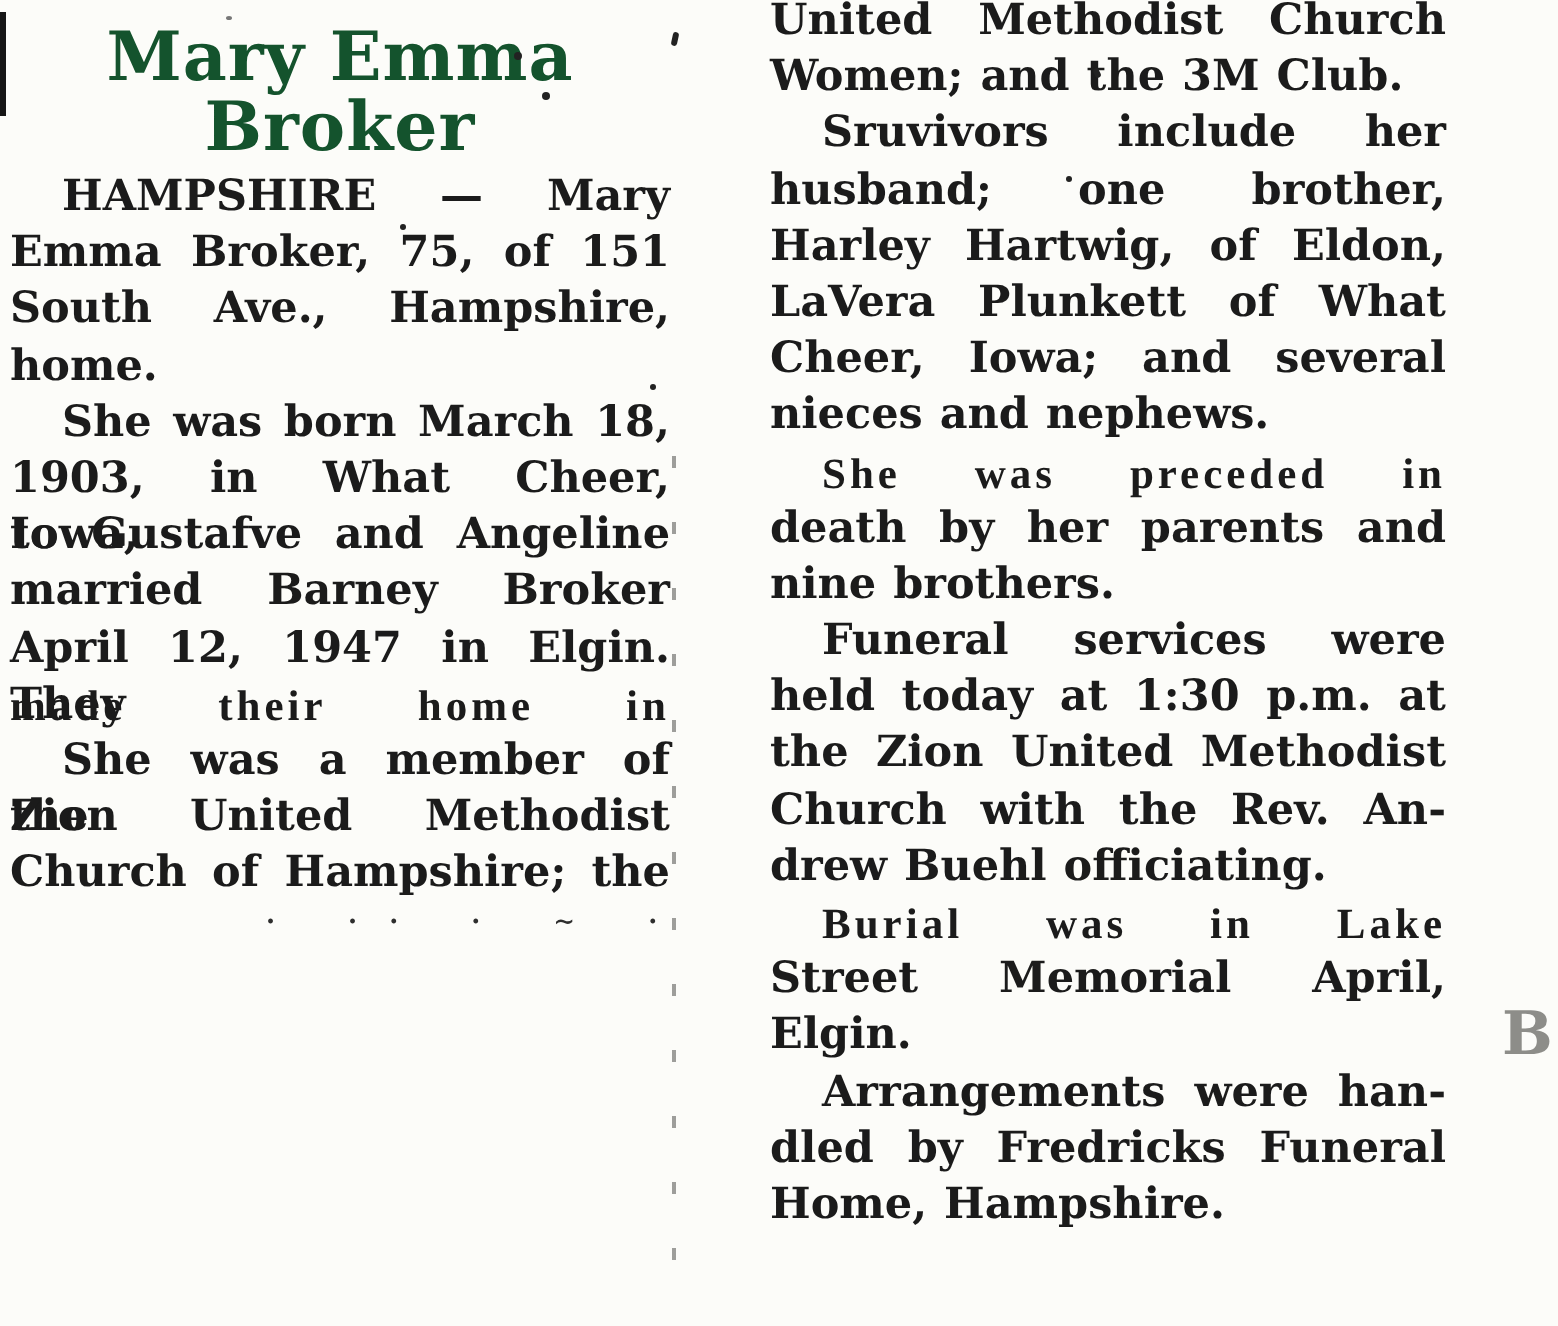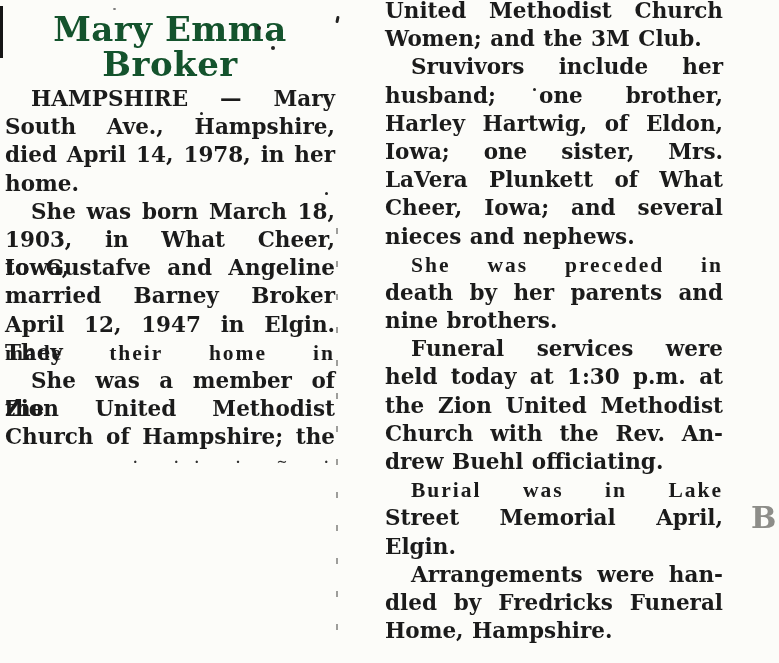--- a/index.html
+++ b/index.html
@@ -66,22 +66,22 @@
 <div class="page">
 
   <div class="edge-mark"></div>
 
   <div class="col col-left">
     <div class="headline">
       <div>Mary Emma</div>
       <div>Broker</div>
     </div>
     <div class="ln j ind">HAMPSHIRE — Mary</div>
+    <div class="ln j">Emma Broker, 75, of 151</div>
     <div class="ln j">South Ave., Hampshire,</div>
-    <div class="ln j">died April 14, 1978, in her</div>
     <div class="ln end">home.</div>
     <div class="ln j ind">She was born March 18,</div>
     <div class="ln j">1903, in What Cheer, Iowa,</div>
     <div class="ln j">to Gustafve and Angeline</div>
     <div class="ln j">married Barney Broker</div>
     <div class="ln j">April 12, 1947 in Elgin. They</div>
     <div class="ln j ls">made their home in</div>
     <div class="ln j ind">She was a member of the</div>
     <div class="ln j">Zion United Methodist</div>
     <div class="ln j">Church of Hampshire; the</div>
@@ -89,21 +89,20 @@
   </div>
 
   <div class="divider"></div>
 
   <div class="col col-right">
     <div class="ln j">United Methodist Church</div>
     <div class="ln end">Women; and the 3M Club.</div>
     <div class="ln j ind">Sruvivors include her</div>
     <div class="ln j">husband; one brother,</div>
     <div class="ln j">Harley Hartwig, of Eldon,</div>
-    <div class="ln j">Iowa; one sister, Mrs.</div>
     <div class="ln j">LaVera Plunkett of What</div>
     <div class="ln j">Cheer, Iowa; and several</div>
     <div class="ln end">nieces and nephews.</div>
     <div class="ln j ind ls">She was preceded in</div>
     <div class="ln j">death by her parents and</div>
     <div class="ln end">nine brothers.</div>
     <div class="ln j ind">Funeral services were</div>
     <div class="ln j">held today at 1:30 p.m. at</div>
     <div class="ln j">the Zion United Methodist</div>
     <div class="ln j">Church with the Rev. An-</div>

